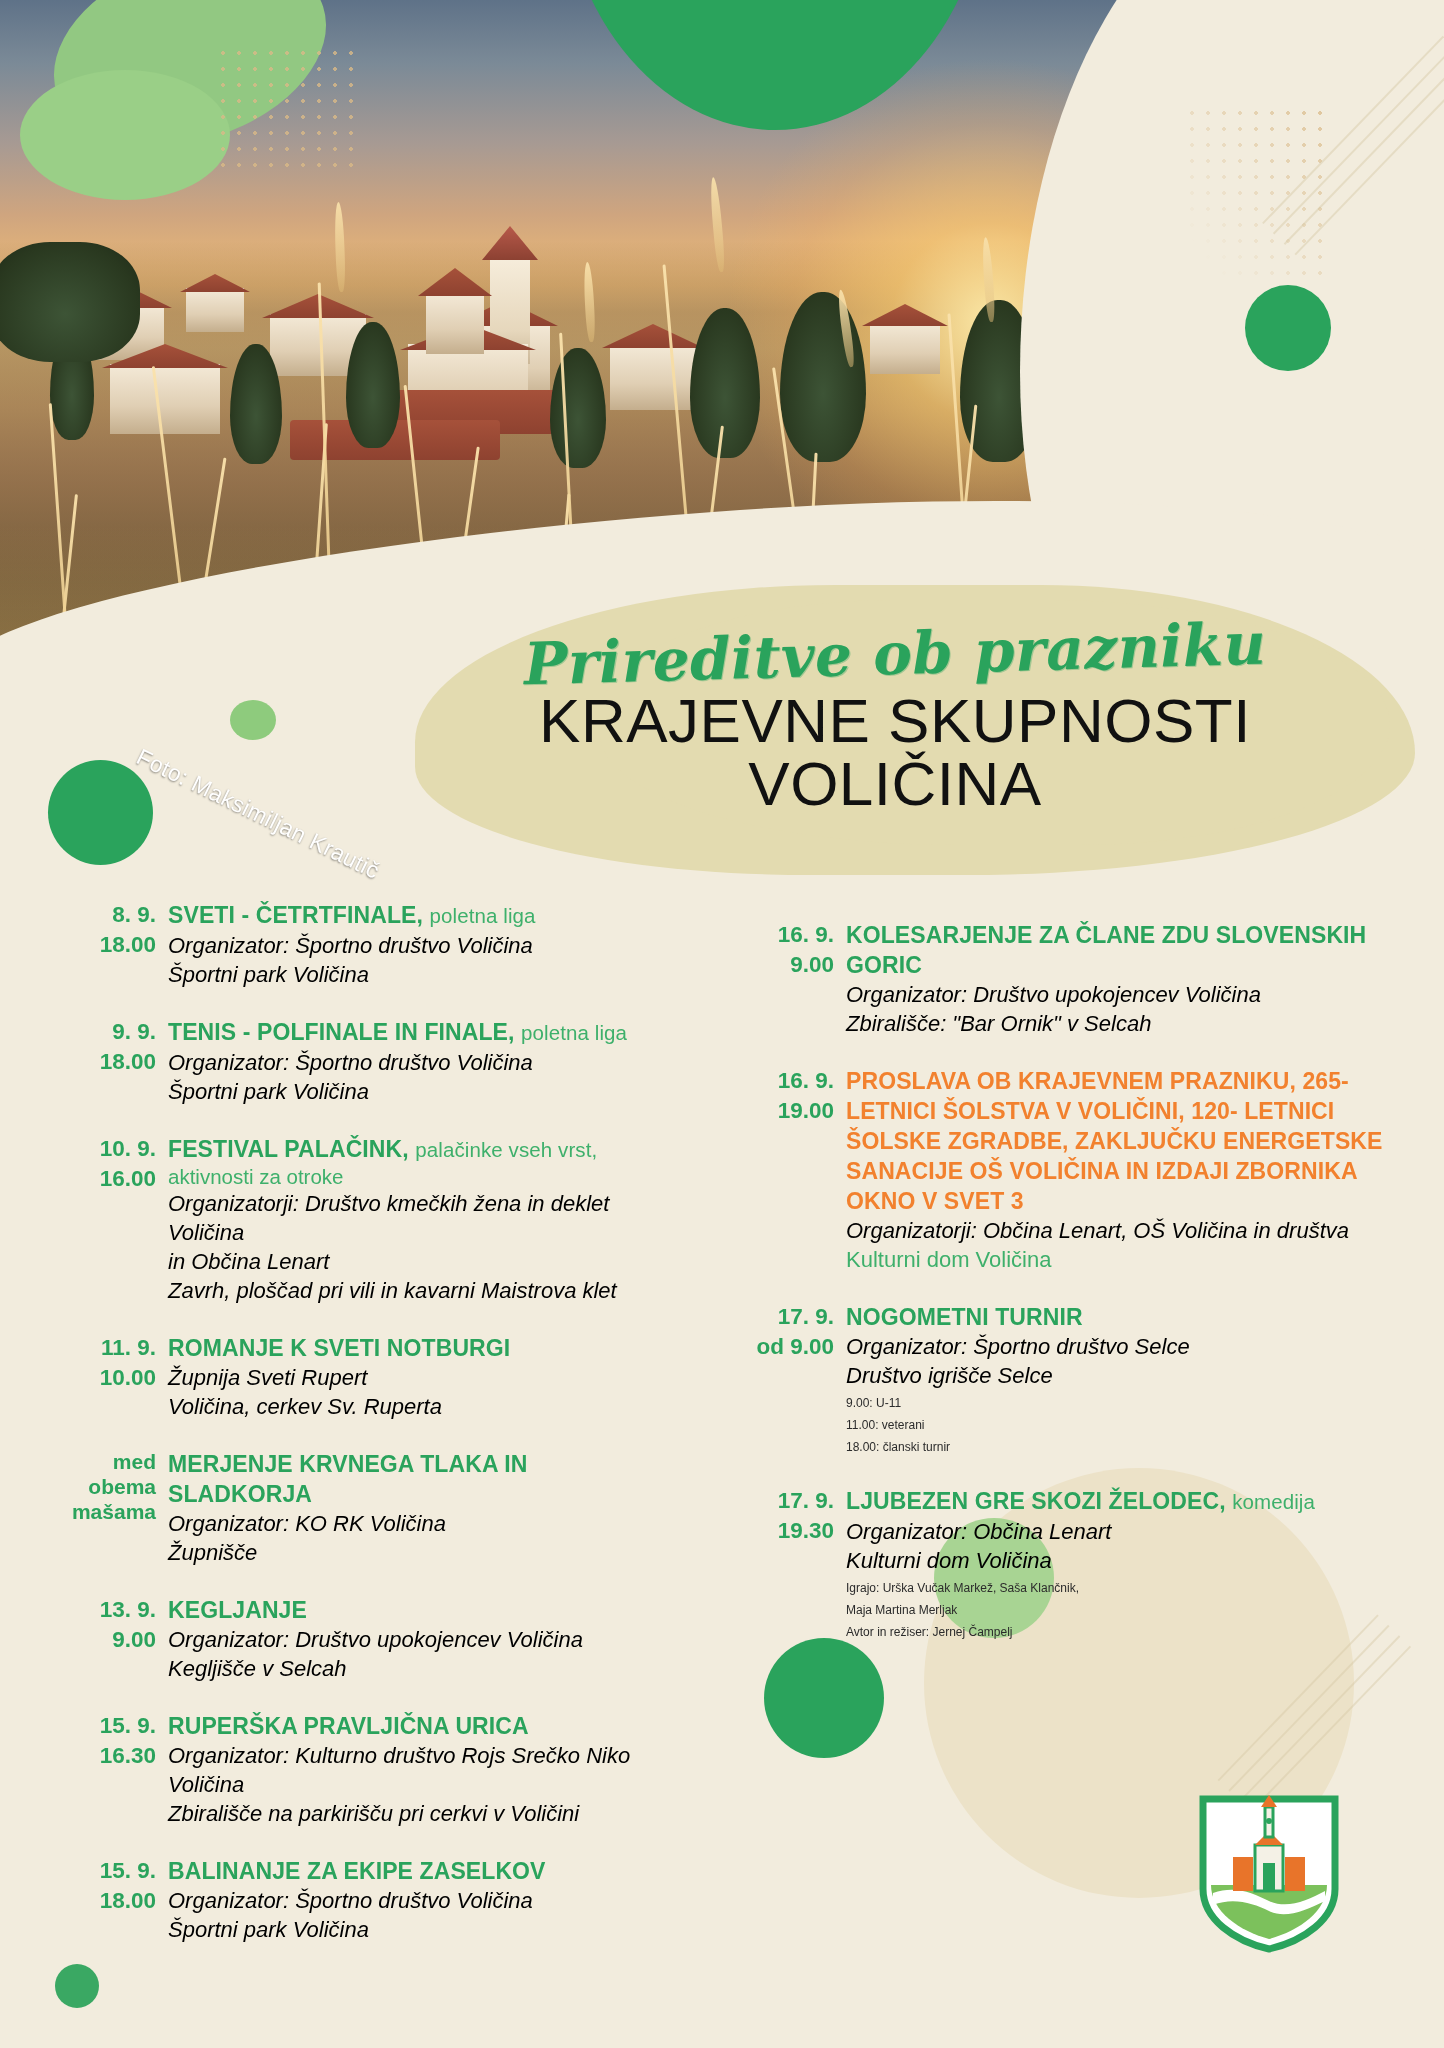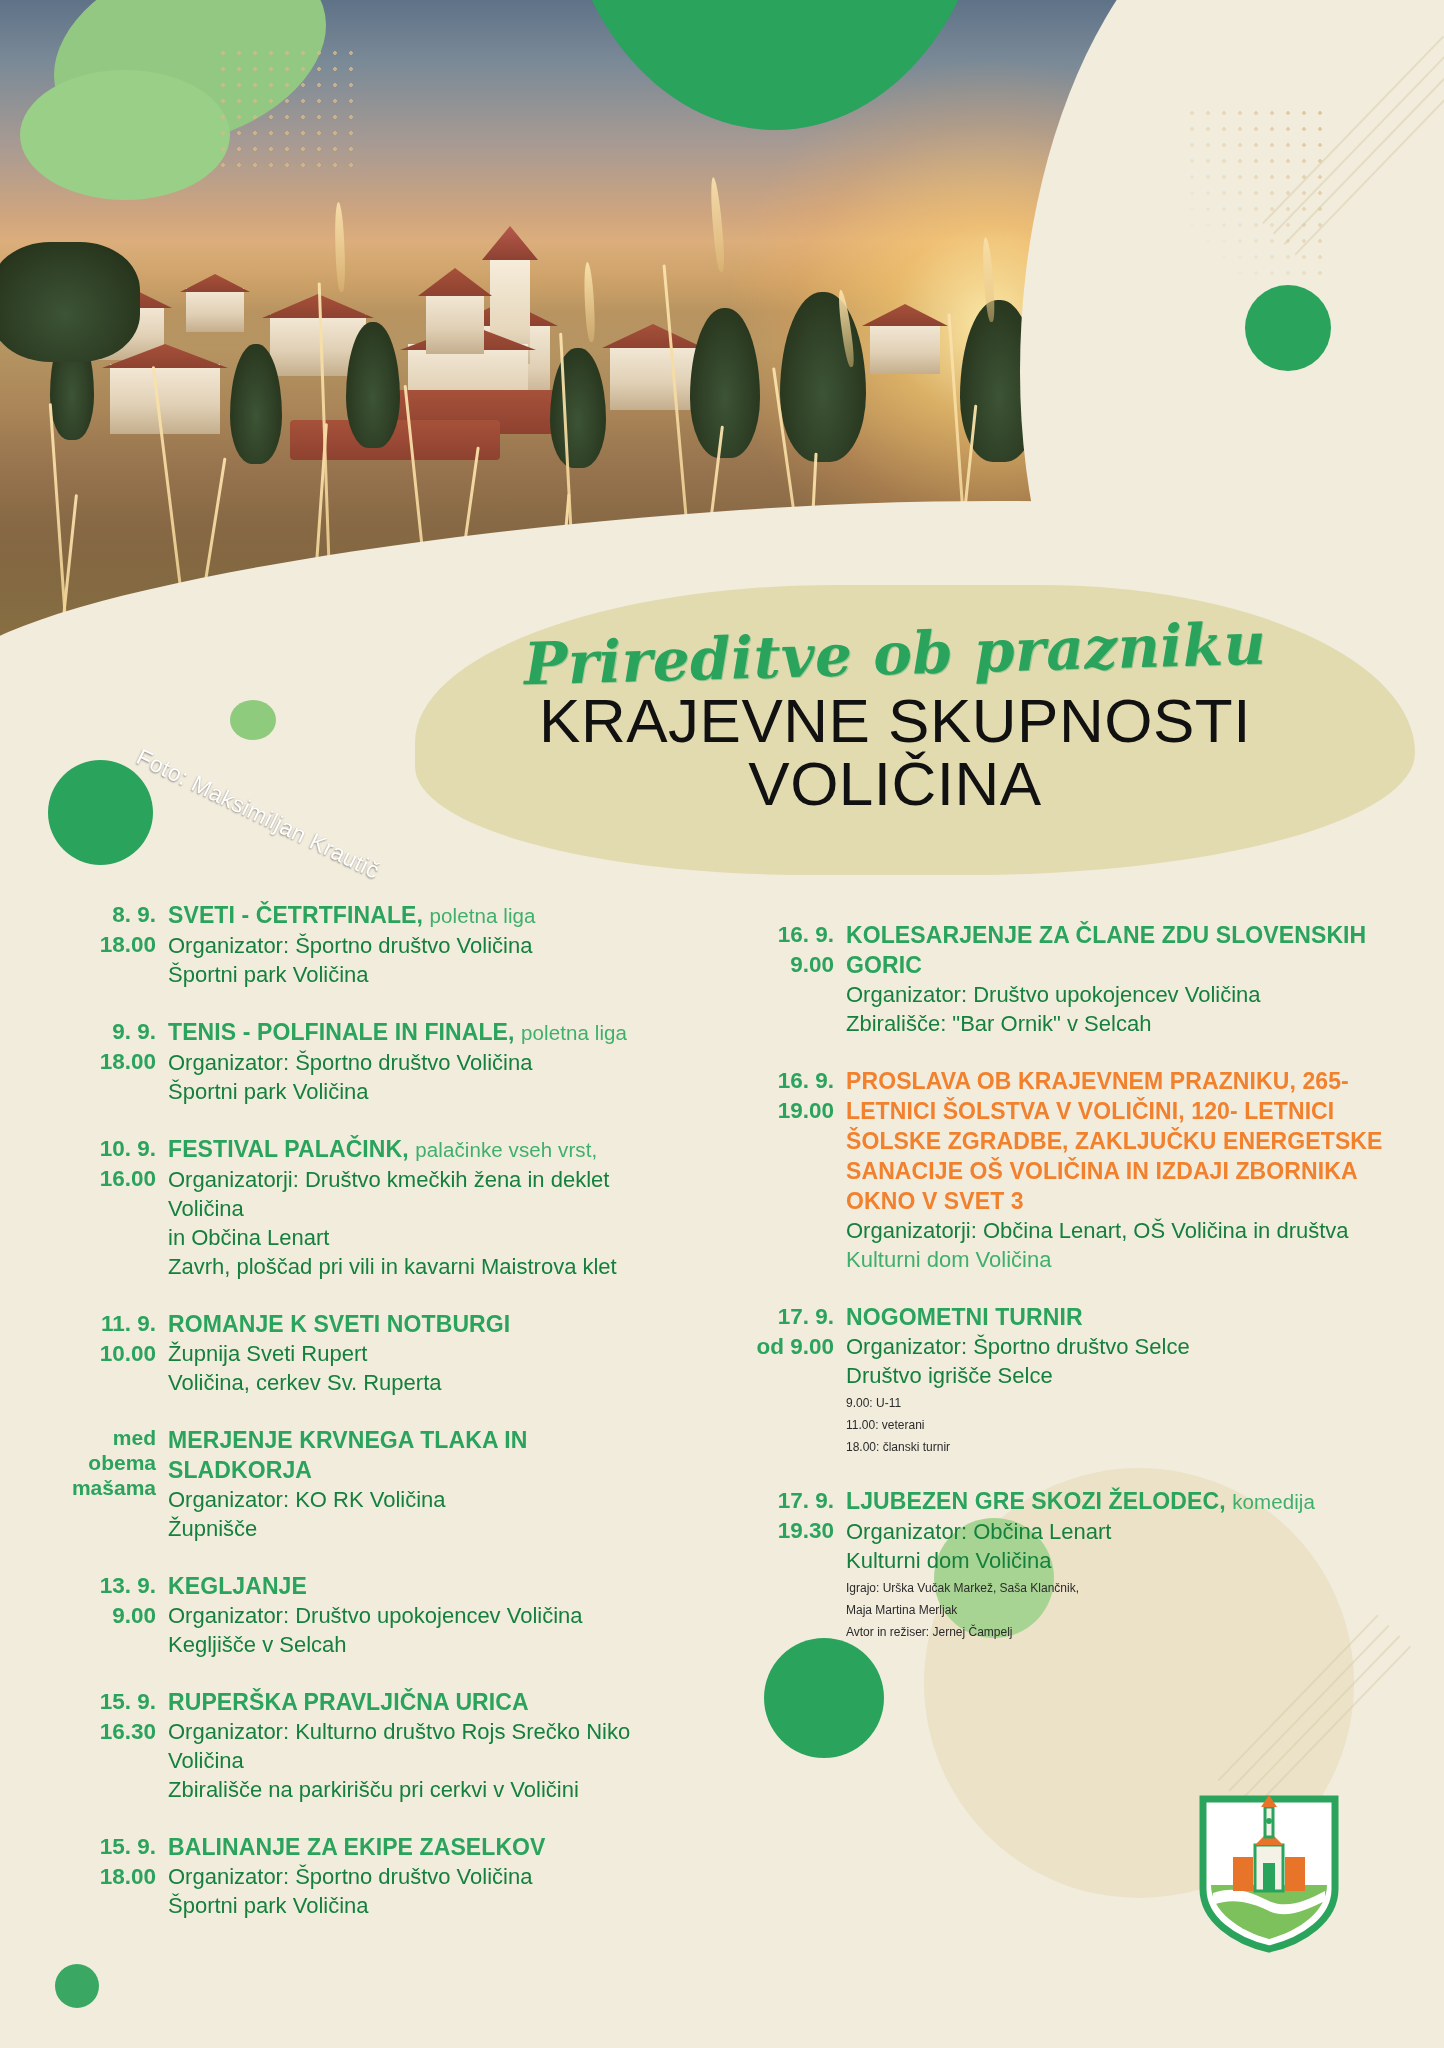--- a/index.html
+++ b/index.html
@@ -241,24 +241,25 @@
     line-height: 30px;
     letter-spacing: .1px;
   }
   .ev-title.orange { color: #f2812e; }
   .ev-sub {
     color: #3eb06b;
     font-weight: 400;
     font-size: 20.5px;
   }
   .ev-line {
-    color: #15803d;
+    color: #000000;
     font-size: 22px;
     line-height: 29px;
     font-weight: 400;
+    font-style: italic;
   }
   .ev-venue-green { color: #3eb06b; font-size: 22px; line-height: 29px; }
   .ev-note {
     color: #2b2b2b;
     font-size: 12px;
     line-height: 22px;
     margin-top: 2px;
   }
 
   
@@ -409,20 +410,21 @@
           <div class="body" data-interactable="false">
             <div class="ev-title" data-interactable="false"><span data-interactable="false">TENIS - POLFINALE IN FINALE,</span> <span class="ev-sub" data-interactable="false">poletna liga</span></div>
             <div class="ev-line" data-interactable="false">Organizator: Športno društvo Voličina</div>
             <div class="ev-line" data-interactable="false">Športni park Voličina</div>
           </div>
         </div>
         <div class="event" data-interactable="false">
           <div class="when" data-interactable="false"><div data-interactable="false">10. 9.</div><div data-interactable="false">16.00</div></div>
           <div class="body" data-interactable="false">
             <div class="ev-title" data-interactable="false"><span data-interactable="false">FESTIVAL PALAČINK,</span> <span class="ev-sub" data-interactable="false">palačinke vseh vrst,</span></div>
+            <div class="ev-sub" data-interactable="false">aktivnosti za otroke</div>
             <div class="ev-line" data-interactable="false">Organizatorji: Društvo kmečkih žena in deklet Voličina</div>
             <div class="ev-line" data-interactable="false">in Občina Lenart</div>
             <div class="ev-line" data-interactable="false">Zavrh, ploščad pri vili in kavarni Maistrova klet</div>
           </div>
         </div>
         <div class="event" data-interactable="false">
           <div class="when" data-interactable="false"><div data-interactable="false">11. 9.</div><div data-interactable="false">10.00</div></div>
           <div class="body" data-interactable="false">
             <div class="ev-title" data-interactable="false"><span data-interactable="false">ROMANJE K SVETI NOTBURGI</span></div>
             <div class="ev-line" data-interactable="false">Župnija Sveti Rupert</div>

